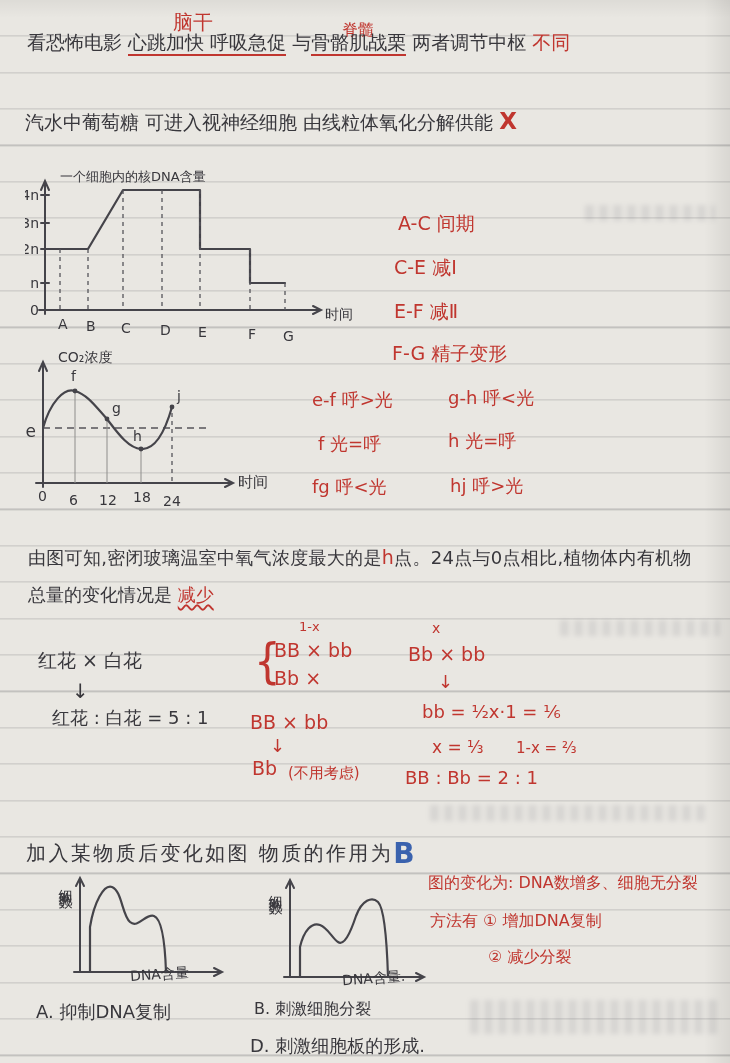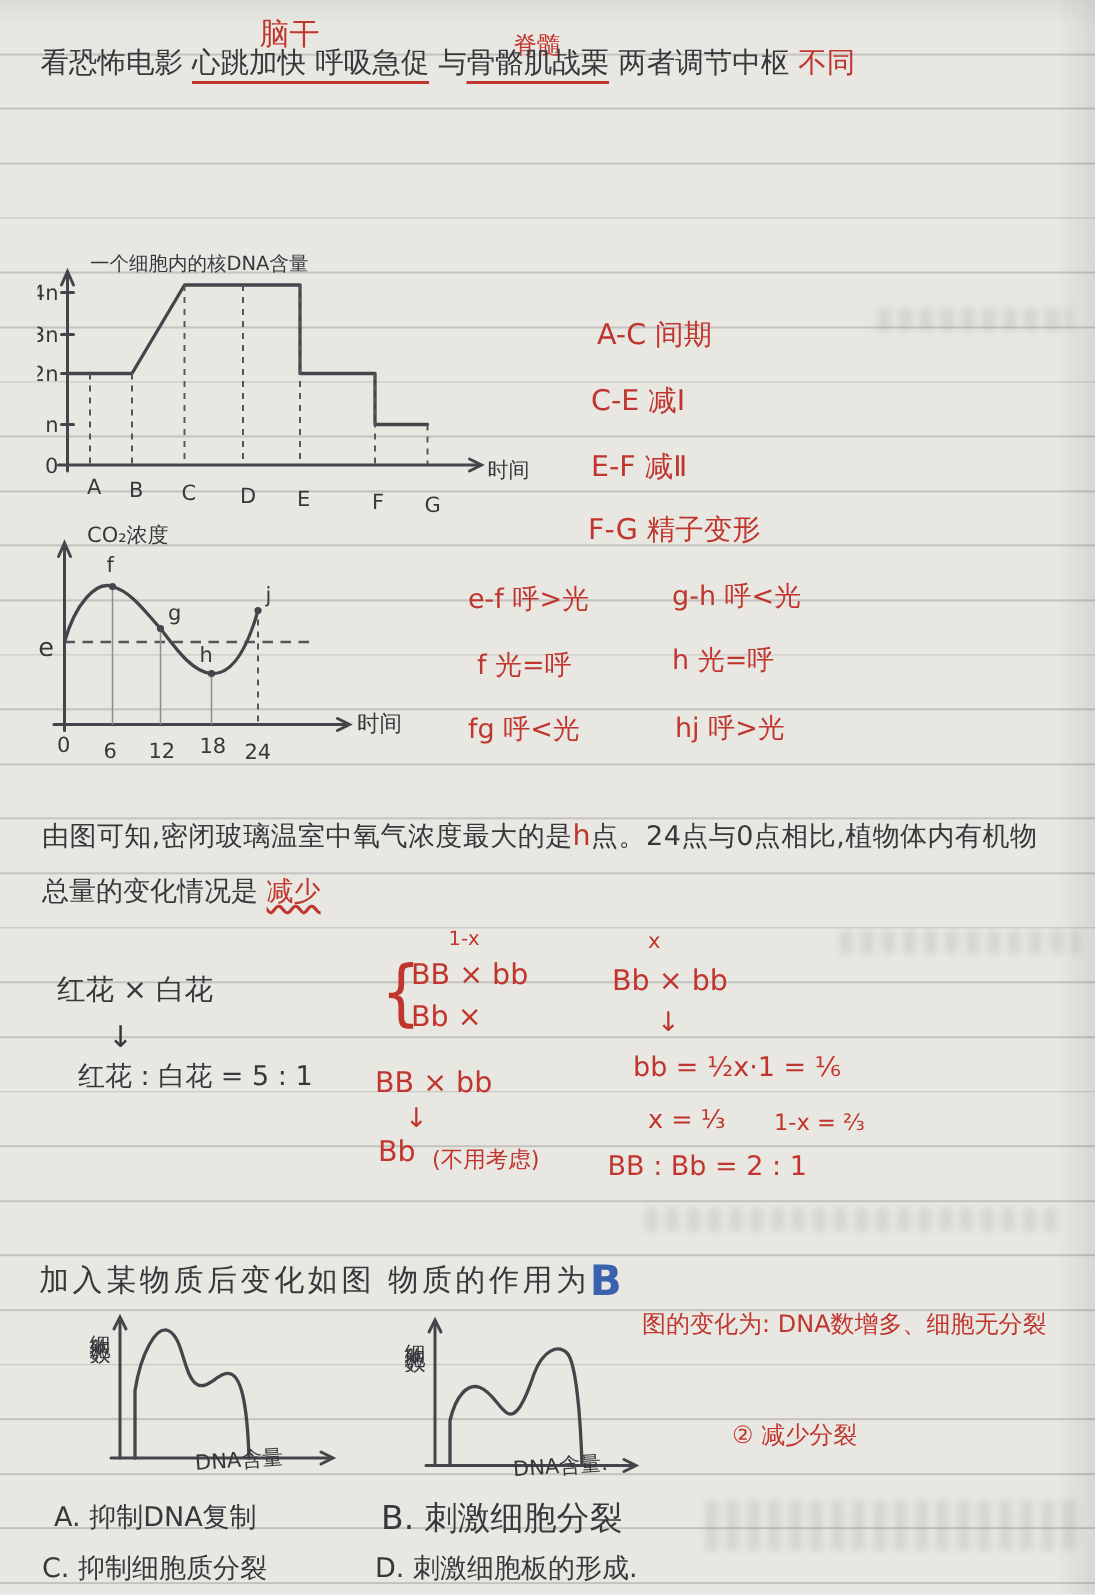--- a/index.html
+++ b/index.html
@@ -40,20 +40,23 @@
   <div class="smudge" style="left:470px;top:1000px;width:250px;height:34px;"></div>
 
   <div class="t red" style="left:173px;top:11px;font-size:20px;">脑干</div>
   <div class="t red" style="left:342px;top:21px;font-size:16px;">脊髓</div>
 
   <div class="t" style="left:27px;top:32px;font-size:19px;">
     <span>看恐怖电影 </span><span class="u">心跳加快 呼吸急促</span><span> 与</span><span class="u">骨骼肌战栗</span><span> 两者调节中枢</span> <span class="red">不同</span>
   </div>
 
 
+  <div class="t" style="left:25px;top:108px;font-size:19px;">
+    <span>汽水中葡萄糖 可进入视神经细胞 由线粒体氧化分解供能 </span><span class="red" style="font-size:23px;font-weight:bold;">X</span>
+  </div>
 
 
   <svg style="left:25px;top:168px;" width="335" height="175" viewBox="0 0 335 175">
     <polyline class="ax" points="16,22 20,13 24,22"></polyline>
     <line class="ax" x1="20" y1="14" x2="20" y2="146"></line>
     <line class="ax" x1="14" y1="142" x2="295" y2="142"></line>
     <polyline class="ax" points="288,138 296,142 288,146"></polyline>
     <line class="ax" x1="16" y1="27" x2="24" y2="27"></line>
     <line class="ax" x1="16" y1="55" x2="24" y2="55"></line>
     <line class="ax" x1="16" y1="81" x2="24" y2="81"></line>
@@ -169,20 +172,20 @@
     <polyline class="ax" points="46,16 50,8 54,16"></polyline>
     <line class="ax" x1="50" y1="9" x2="50" y2="105"></line>
     <line class="ax" x1="44" y1="105" x2="183" y2="105"></line>
     <polyline class="ax" points="176,101 184,105 176,109"></polyline>
     <path class="curve" d="M60,105 L60,75 C64,58 72,50 80,53 C88,56 92,66 98,70 C104,74 110,62 116,44 C122,28 132,24 138,30 C144,36 147,72 148,105"></path>
   </svg>
   <div class="t vert" style="left:268px;top:884px;font-size:14px;">细胞数</div>
   <div class="t" style="left:342px;top:970px;font-size:14px;transform:rotate(-4deg);">DNA含量.</div>
 
   <div class="t red" style="left:428px;top:874px;font-size:16px;">图的变化为: DNA数增多、细胞无分裂</div>
+  <div class="t red" style="left:430px;top:912px;font-size:16px;">方法有 ① 增加DNA复制</div>
   <div class="t red" style="left:488px;top:948px;font-size:16px;">② 减少分裂</div>
 
   <div class="t" style="left:36px;top:1002px;font-size:18px;">A. 抑制DNA复制</div>
-  <div class="t" style="left:254px;top:1000px;font-size:22px;">B. 刺激细胞分裂</div>
-  <div class="t" style="left:28px;top:1036px;font-size:18px;">C. 抑制细胞质分裂</div>
+  <div class="t" style="left:254px;top:1000px;font-size:16px;">B. 刺激细胞分裂</div>
   <div class="t" style="left:250px;top:1036px;font-size:18px;">D. 刺激细胞板的形成.</div>
 
 </div>
 
 </body></html>

